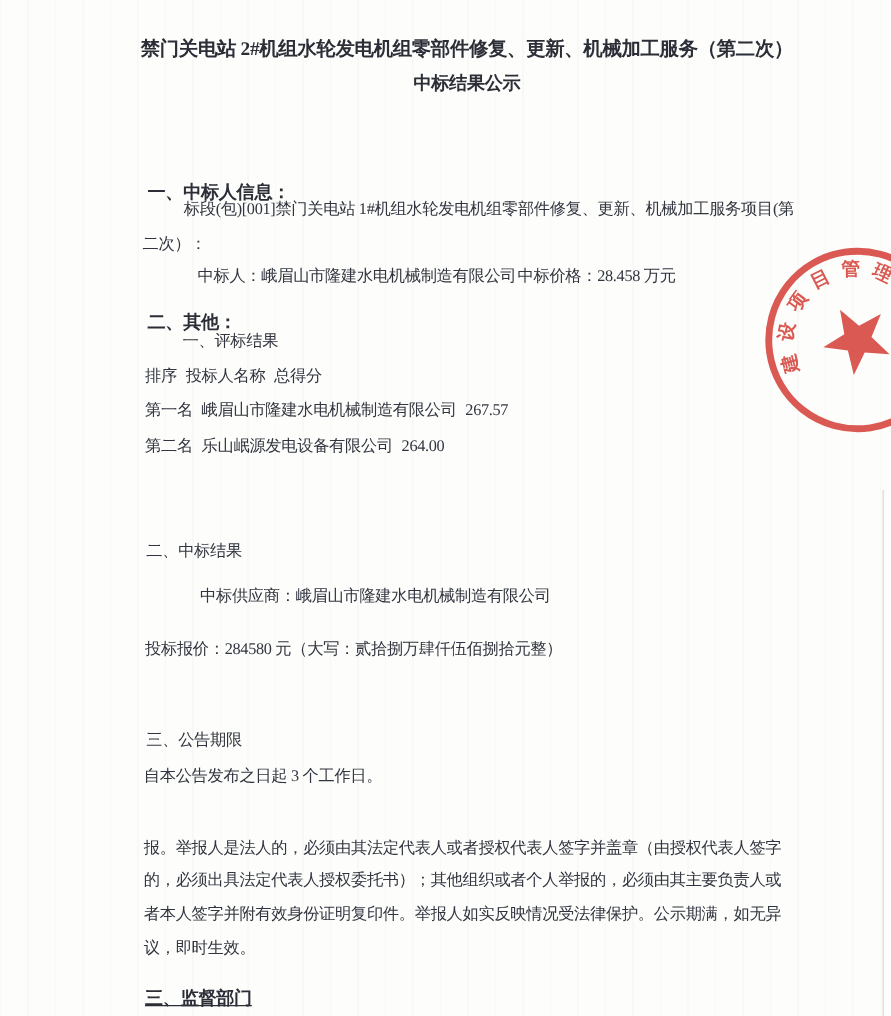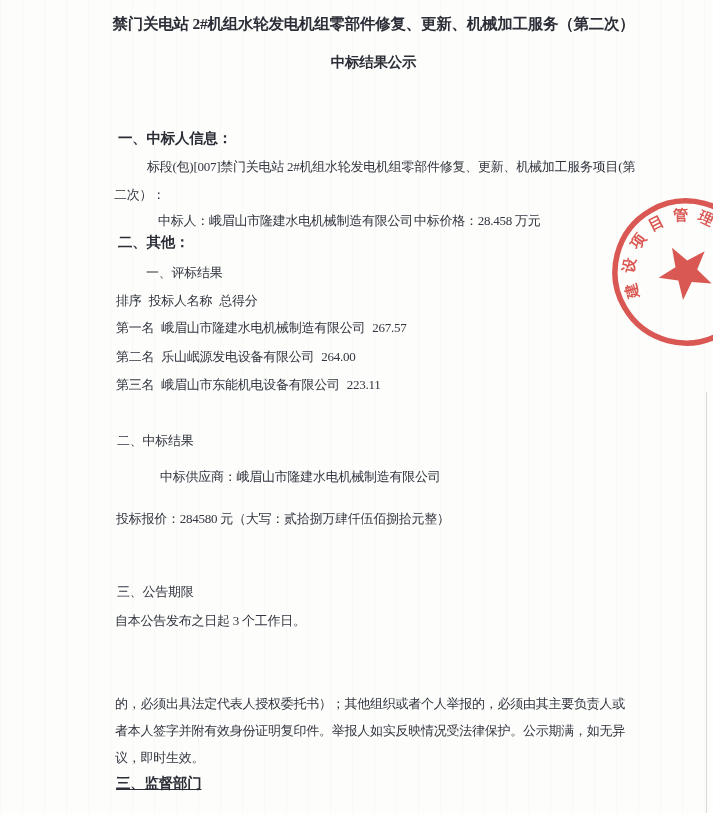--- a/index.html
+++ b/index.html
@@ -19,21 +19,21 @@
     overflow:hidden;
   }
   .ln{
     position:absolute;
     white-space:nowrap;
     font-size:13px;
     line-height:17px;
     letter-spacing:-0.25px;
     color:#31353f;
   }
-  .bold{font-weight:bold;color:#2b2e37;}
+  .bold{font-weight:bold;color:#2b2e37;margin-top:16px;}
   .center{text-align:center;left:34px;width:679px;}
   .t1{font-size:15.5px;}
   .t2{font-size:14.5px;}
   .t3{font-size:13.5px;letter-spacing:0.2px;}
   .h{font-size:14.5px;}
   .gap6{margin-right:7px;}
   .edge-line{
     position:absolute;
     left:706px;top:392px;
     width:1px;height:421px;
@@ -43,51 +43,49 @@
     position:absolute;left:570px;top:180px;width:143px;height:200px;
     pointer-events:none;
   }
 </style>
 </head>
 <body>
 
 <div class="page">
 
   <div class="ln center bold t1" style="top:15px;">禁门关电站 2#机组水轮发电机组零部件修复、更新、机械加工服务（第二次）</div>
-  <div class="ln center bold t2" style="top:54px;">中标结果公示</div>
+  <div class="ln center bold t2" style="top:43px;">中标结果公示</div>
 
   <div class="ln bold h" style="top:130px;left:118px;">一、中标人信息：</div>
-  <div class="ln" style="top:158px;left:147px;">标段(包)[007]禁门关电站 2#机组水轮发电机组零部件修复、更新、机械加工服务项目(第</div>
+  <div class="ln" style="top:158px;left:147px;">标段(包)[001]禁门关电站 1#机组水轮发电机组零部件修复、更新、机械加工服务项目(第</div>
   <div class="ln" style="top:186px;left:114px;">二次）：</div>
   <div class="ln" style="top:212px;left:158px;">中标人：峨眉山市隆建水电机械制造有限公司</div>
   <div class="ln" style="top:212px;left:414px;">中标价格：28.458 万元</div>
 
   <div class="ln bold h" style="top:234px;left:118px;">二、其他：</div>
   <div class="ln" style="top:264px;left:146px;">一、评标结果</div>
 
   <div class="ln" style="top:292px;left:116px;">
     <span class="gap6">排序</span><span class="gap6">投标人名称</span><span>总得分</span>
   </div>
 
   <div class="ln" style="top:319px;left:116px;">
     <span class="gap6">第一名</span><span class="gap6">峨眉山市隆建水电机械制造有限公司</span><span>267.57</span>
   </div>
   <div class="ln" style="top:348px;left:116px;">
     <span class="gap6">第二名</span><span class="gap6">乐山岷源发电设备有限公司</span><span>264.00</span>
   </div>
-  <div class="ln" style="top:376px;left:116px;">
-    <span class="gap6">第三名</span><span class="gap6">峨眉山市东能机电设备有限公司</span><span>223.11</span>
-  </div>
 
   <div class="ln" style="top:432px;left:117px;">二、中标结果</div>
   <div class="ln" style="top:468px;left:116px;margin-left:44px;">中标供应商：峨眉山市隆建水电机械制造有限公司</div>
   <div class="ln" style="top:510px;left:116px;">投标报价：284580 元（大写：贰拾捌万肆仟伍佰捌拾元整）</div>
 
   <div class="ln" style="top:583px;left:117px;">三、公告期限</div>
   <div class="ln" style="top:612px;left:115px;">自本公告发布之日起 3 个工作日。</div>
+  <div class="ln" style="top:669px;left:115px;">报。举报人是法人的，必须由其法定代表人或者授权代表人签字并盖章（由授权代表人签字</div>
   <div class="ln" style="top:695px;left:115px;">的，必须出具法定代表人授权委托书）；其他组织或者个人举报的，必须由其主要负责人或</div>
   <div class="ln" style="top:722px;left:115px;">者本人签字并附有效身份证明复印件。举报人如实反映情况受法律保护。公示期满，如无异</div>
   <div class="ln" style="top:749px;left:115px;">议，即时生效。</div>
 
   <div class="ln bold h" style="top:775px;left:116px;text-decoration:underline;">三、监督部门</div>
 
   <div class="seal-wrap">
     <svg width="143" height="200" viewBox="570 180 143 200" xmlns="http://www.w3.org/2000/svg">
       <g transform="rotate(-30 686 272)" opacity="0.88">
         <circle cx="686" cy="272" r="71" fill="none" stroke="#d5423c" stroke-width="5.5"></circle>

